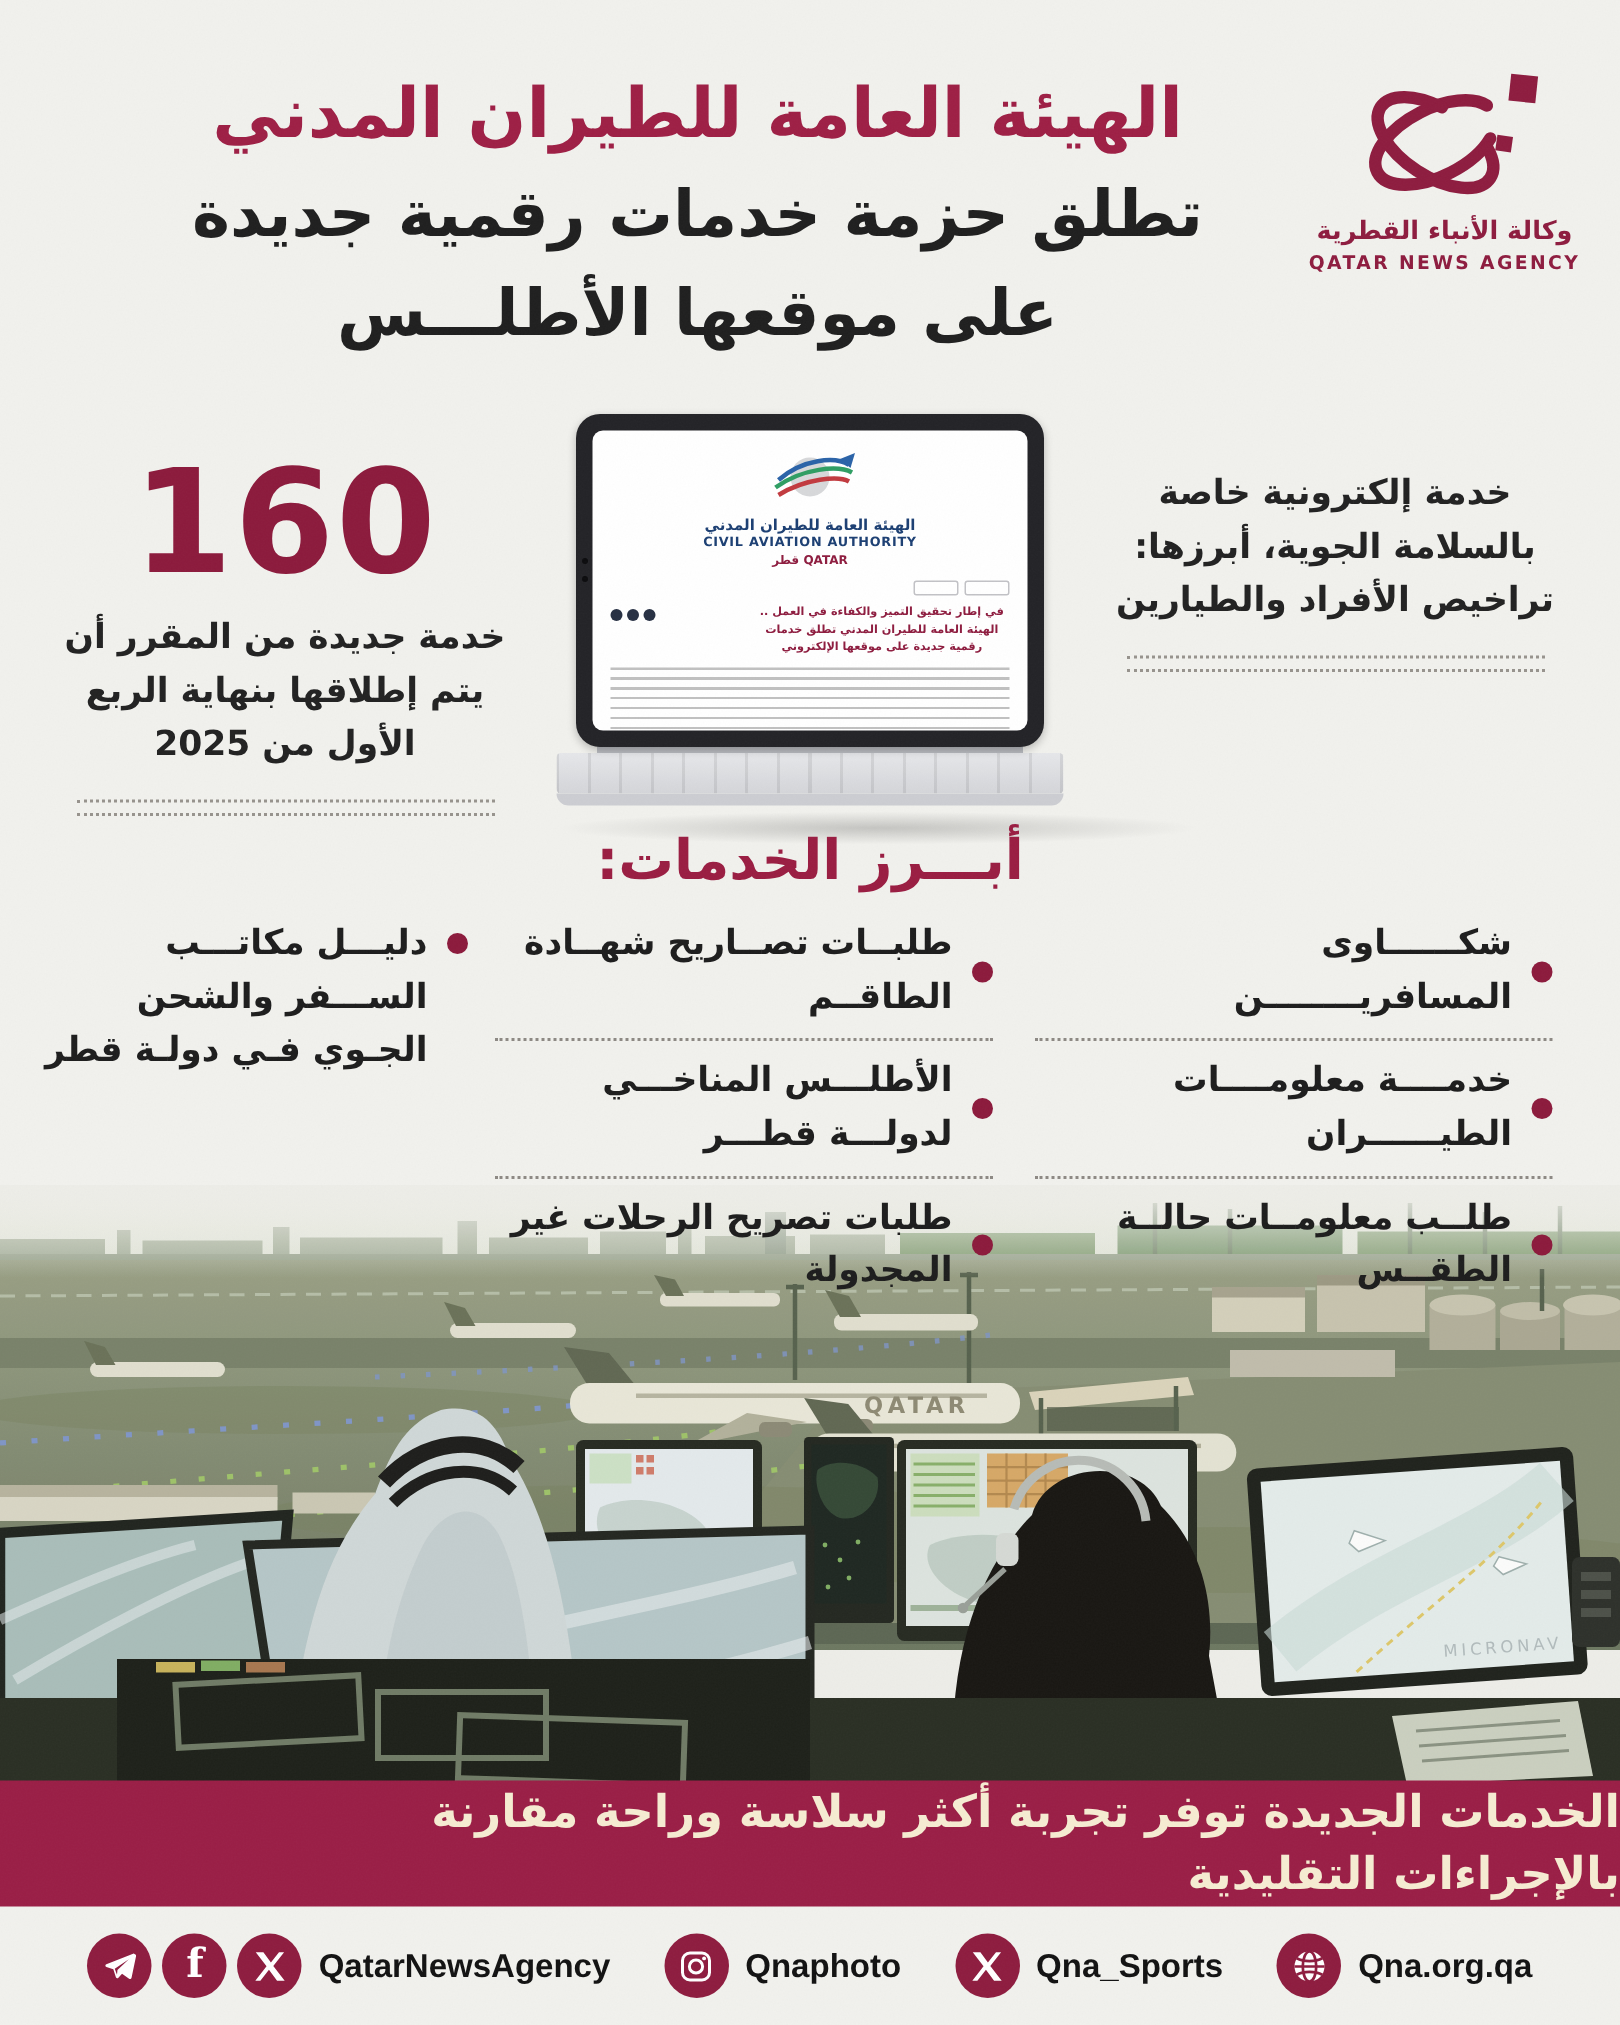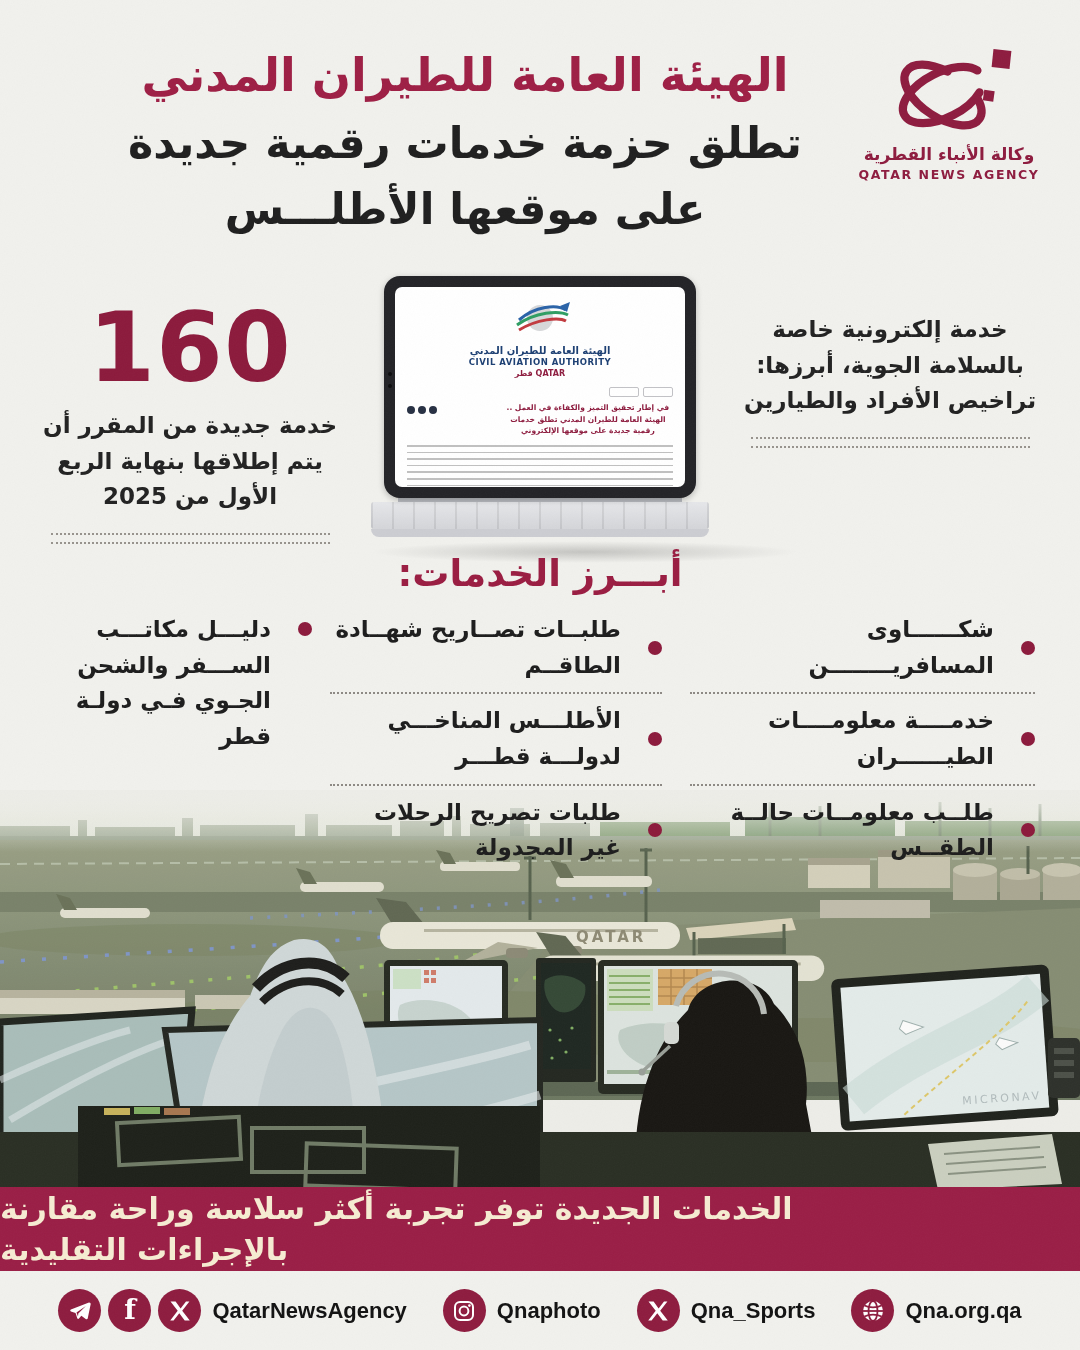--- a/index.html
+++ b/index.html
@@ -7,21 +7,21 @@
     position:relative;width:1080px;height:1350px;margin:0 auto;
     background:#f1f1ed;overflow:hidden;
     font-family:"DejaVu Sans",sans-serif;
   }
   .grain{position:absolute;inset:0;width:100%;height:100%;opacity:.5;pointer-events:none;z-index:50;}
 
   
   .title{position:absolute;top:40px;left:0;right:150px;text-align:center;font-weight:700;direction:rtl;z-index:5}
   .title .t1{color:#9e1f45;font-size:46px;line-height:70px}
   .title .t2{color:#1f1f1f;font-size:43px;line-height:66px}
-  .qna{position:absolute;top:46px;right:26px;width:210px;text-align:center;z-index:5}
+  .qna{position:absolute;top:46px;right:12px;width:210px;text-align:center;z-index:5}
   .qna .ar{color:#8e1c3f;font-size:17px;font-weight:700;margin-top:2px}
   .qna .en{color:#8e1c3f;font-size:12.5px;font-weight:700;letter-spacing:1.6px;margin-top:3px}
 
   
   .laptop{position:absolute;top:276px;left:50%;transform:translateX(-50%);width:340px;z-index:5}
   .tablet{position:relative;width:312px;height:222px;margin:0 auto;background:#232327;border-radius:16px;box-shadow:0 2px 6px rgba(0,0,0,.25)}
   .cam{position:absolute;left:4px;top:96px;width:4px;height:4px;border-radius:50%;background:#0c0c0e}
   .cam2{position:absolute;left:4px;top:108px;width:4px;height:4px;border-radius:50%;background:#0c0c0e}
   .screen{position:absolute;inset:11px;background:#fff;border-radius:7px;overflow:hidden}
   .caa{margin-top:12px;text-align:center}
@@ -48,33 +48,33 @@
   .stat .num{color:#8c1a3c;font-size:96px;font-weight:700;line-height:1;letter-spacing:1px;font-family:"DejaVu Sans",sans-serif}
   .stat .cap{margin-top:12px;color:#222;font-size:23px;font-weight:700;line-height:1.55}
   .dotsep{height:7px;border-top:2px dotted #97938d;border-bottom:2px dotted #97938d;width:90%;margin:18px auto 0}
 
   
   .svc-head{position:absolute;top:552px;left:0;right:0;text-align:center;color:#9a1d42;font-size:37px;font-weight:700;direction:rtl;z-index:5}
   .svc-col{position:absolute;top:612px;direction:rtl;z-index:5}
   .svc-col.right{left:690px;width:345px}
   .svc-col.middle{left:330px;width:332px}
   .svc-col.leftc{left:30px;width:282px}
-  .svc-item{display:flex;align-items:center;gap:27px;min-height:40px}
+  .svc-item{display:flex;align-items:center;gap:13px;min-height:40px}
   .svc-item.topalign{align-items:flex-start}
   .svc-item.topalign .dot{margin-top:10px}
   .dot{flex:0 0 14px;width:14px;height:14px;border-radius:50%;background:#8c1a3c}
   .svc-label{color:#1d1d1d;font-size:23px;font-weight:700;line-height:1.55;text-align:right}
   .ssep{border-top:2px dotted #8d8984;height:0;margin:9px 0 9px}
 
   
   .photo{position:absolute;left:0;top:790px;width:1080px;height:400px;z-index:4}
 
   
   .banner{position:absolute;left:0;top:1187px;width:1080px;height:84px;background:#9a1e46;z-index:6;
-          display:flex;flex-direction:column;justify-content:center;text-align:left;direction:rtl}
+          display:flex;flex-direction:column;justify-content:center;text-align:right;direction:rtl}
   .banner div{color:#f6ecd2;font-size:30px;font-weight:700;line-height:41px}
 
   
   .footer{position:absolute;left:0;top:1271px;width:1080px;height:79px;display:flex;align-items:center;justify-content:center;gap:36px;z-index:6}
   .fgroup{display:flex;align-items:center;gap:11px}
   .circles{display:flex;gap:7px}
   .circ{width:43px;height:43px;border-radius:50%;background:#8e1c3f;display:flex;align-items:center;justify-content:center;color:#fff;font-weight:700}
   .circ svg{width:24px;height:24px;display:block}
   .fb-f{font-size:27px;line-height:1;font-family:"DejaVu Serif",serif;font-weight:700;margin-top:-2px}
   .handle{color:#121212;font-size:22px;font-weight:600;font-family:"Liberation Sans","DejaVu Sans",sans-serif}

